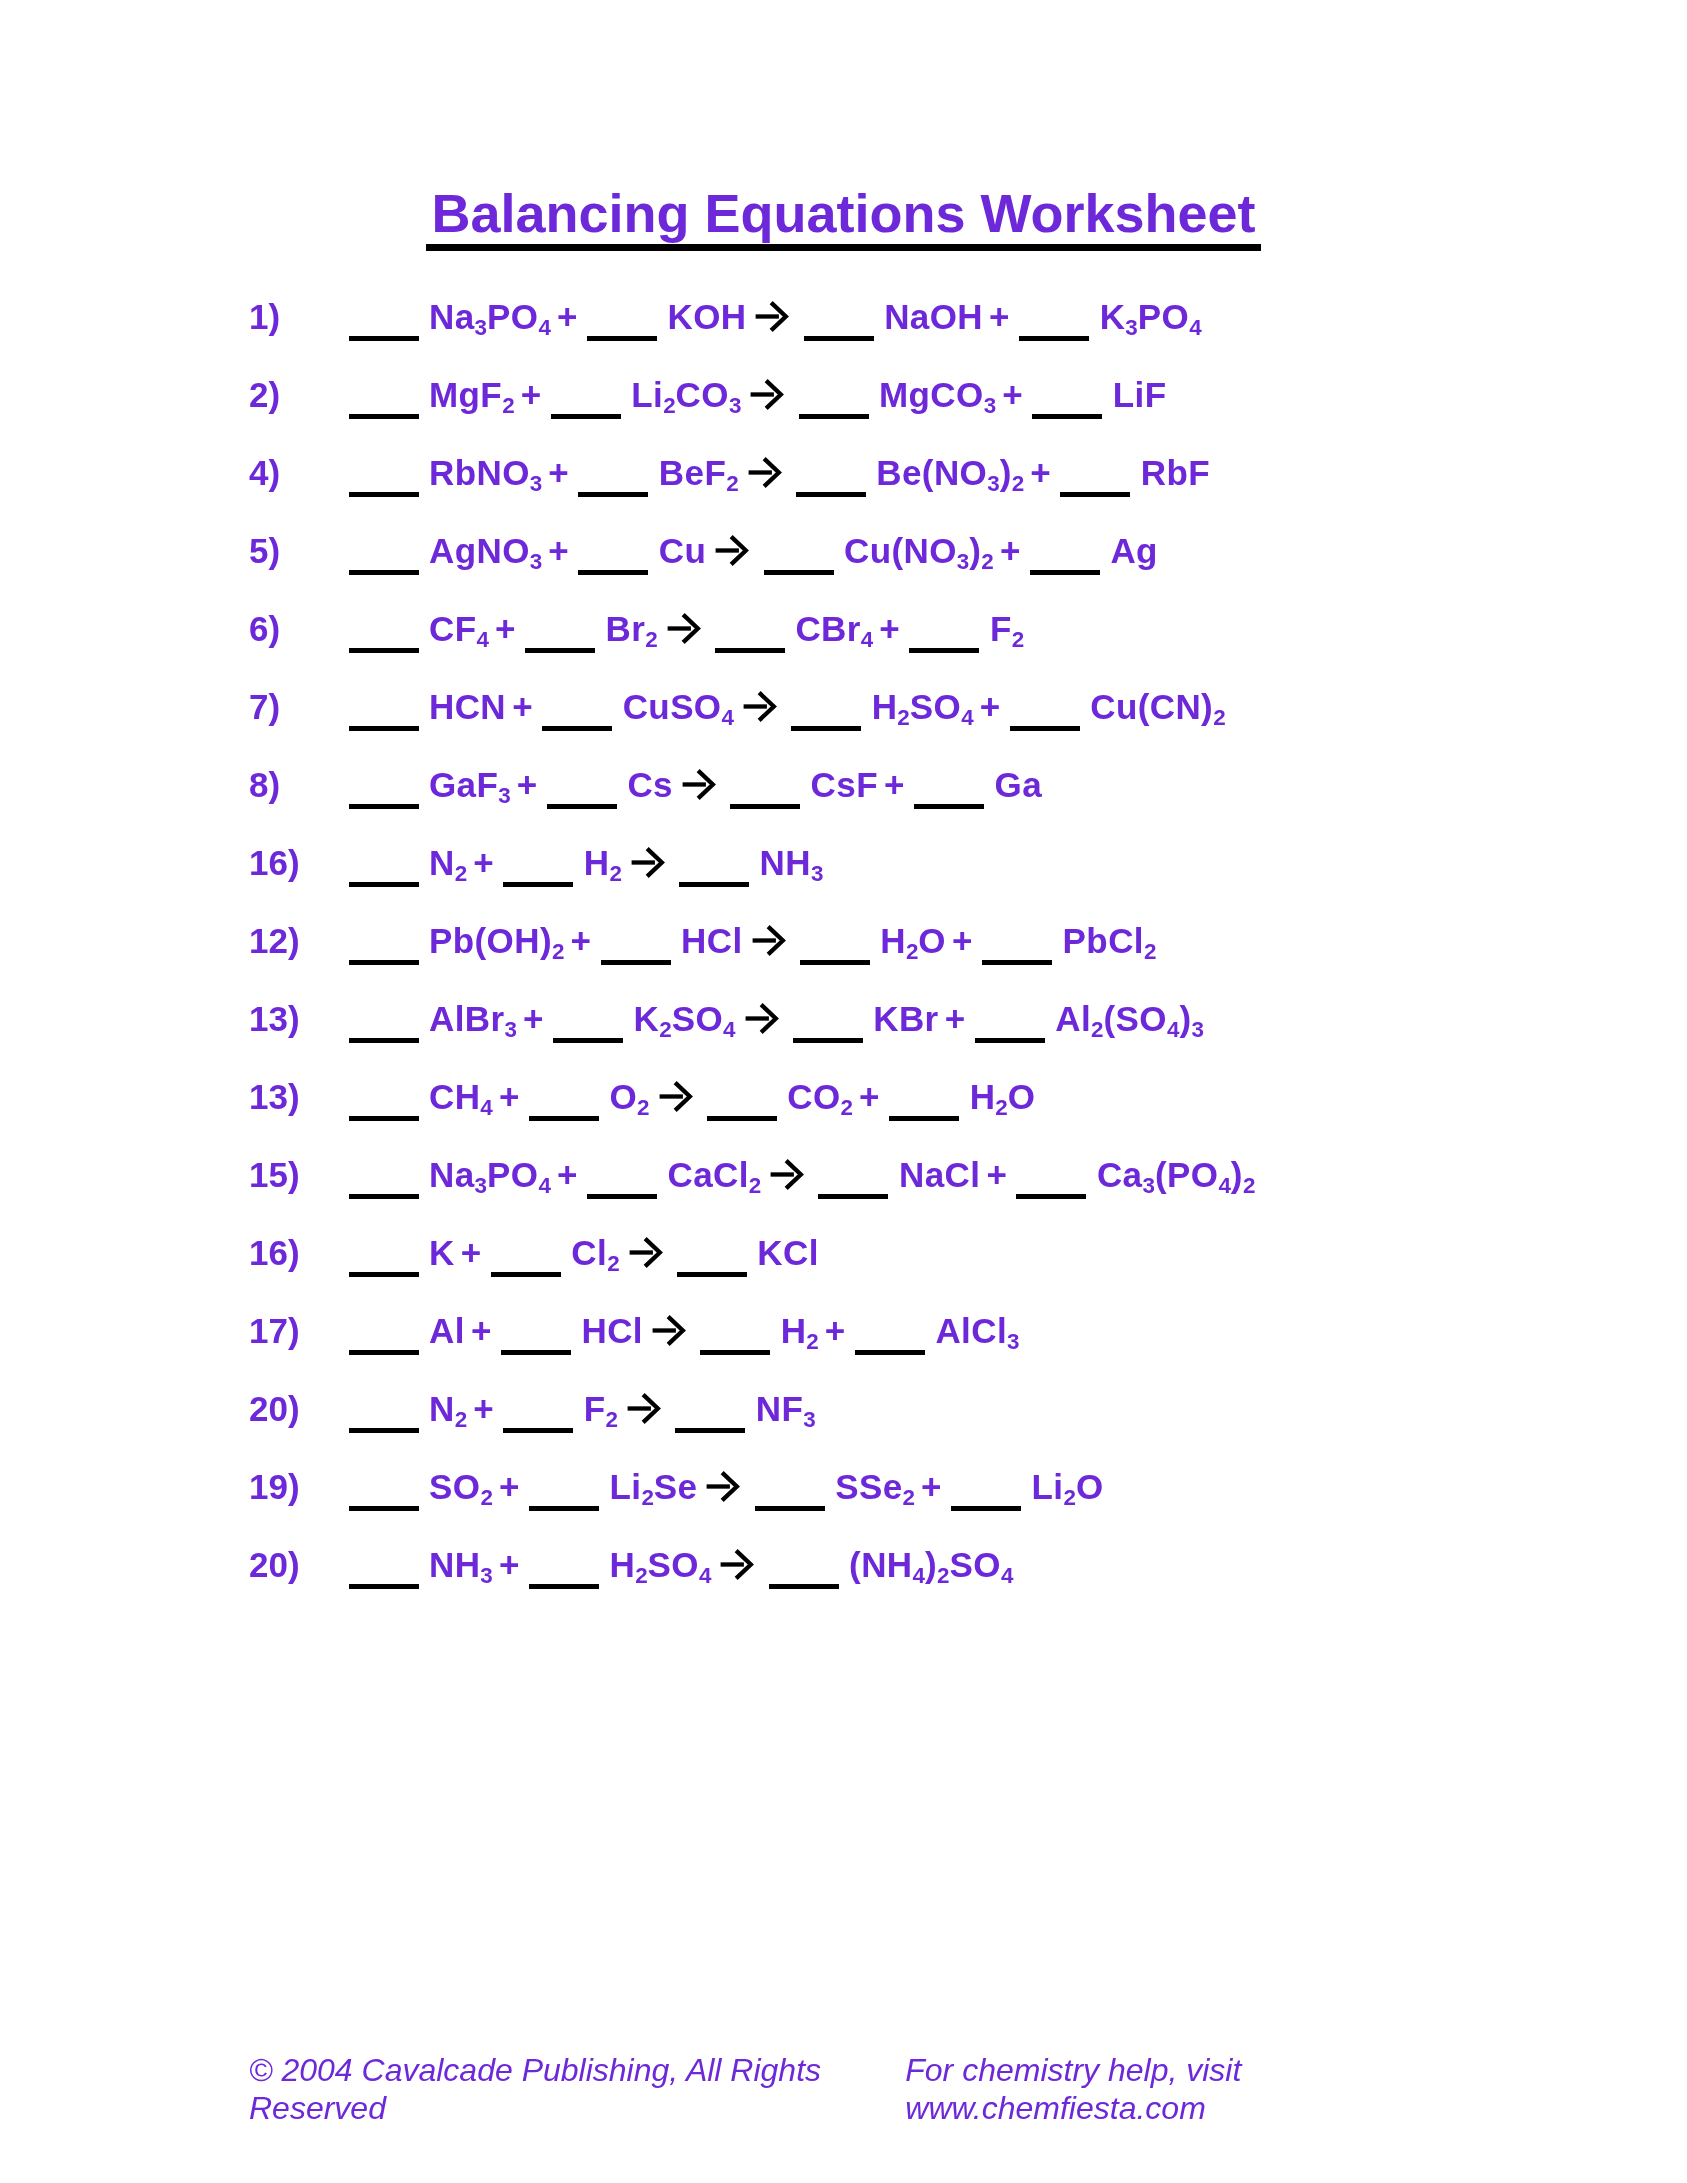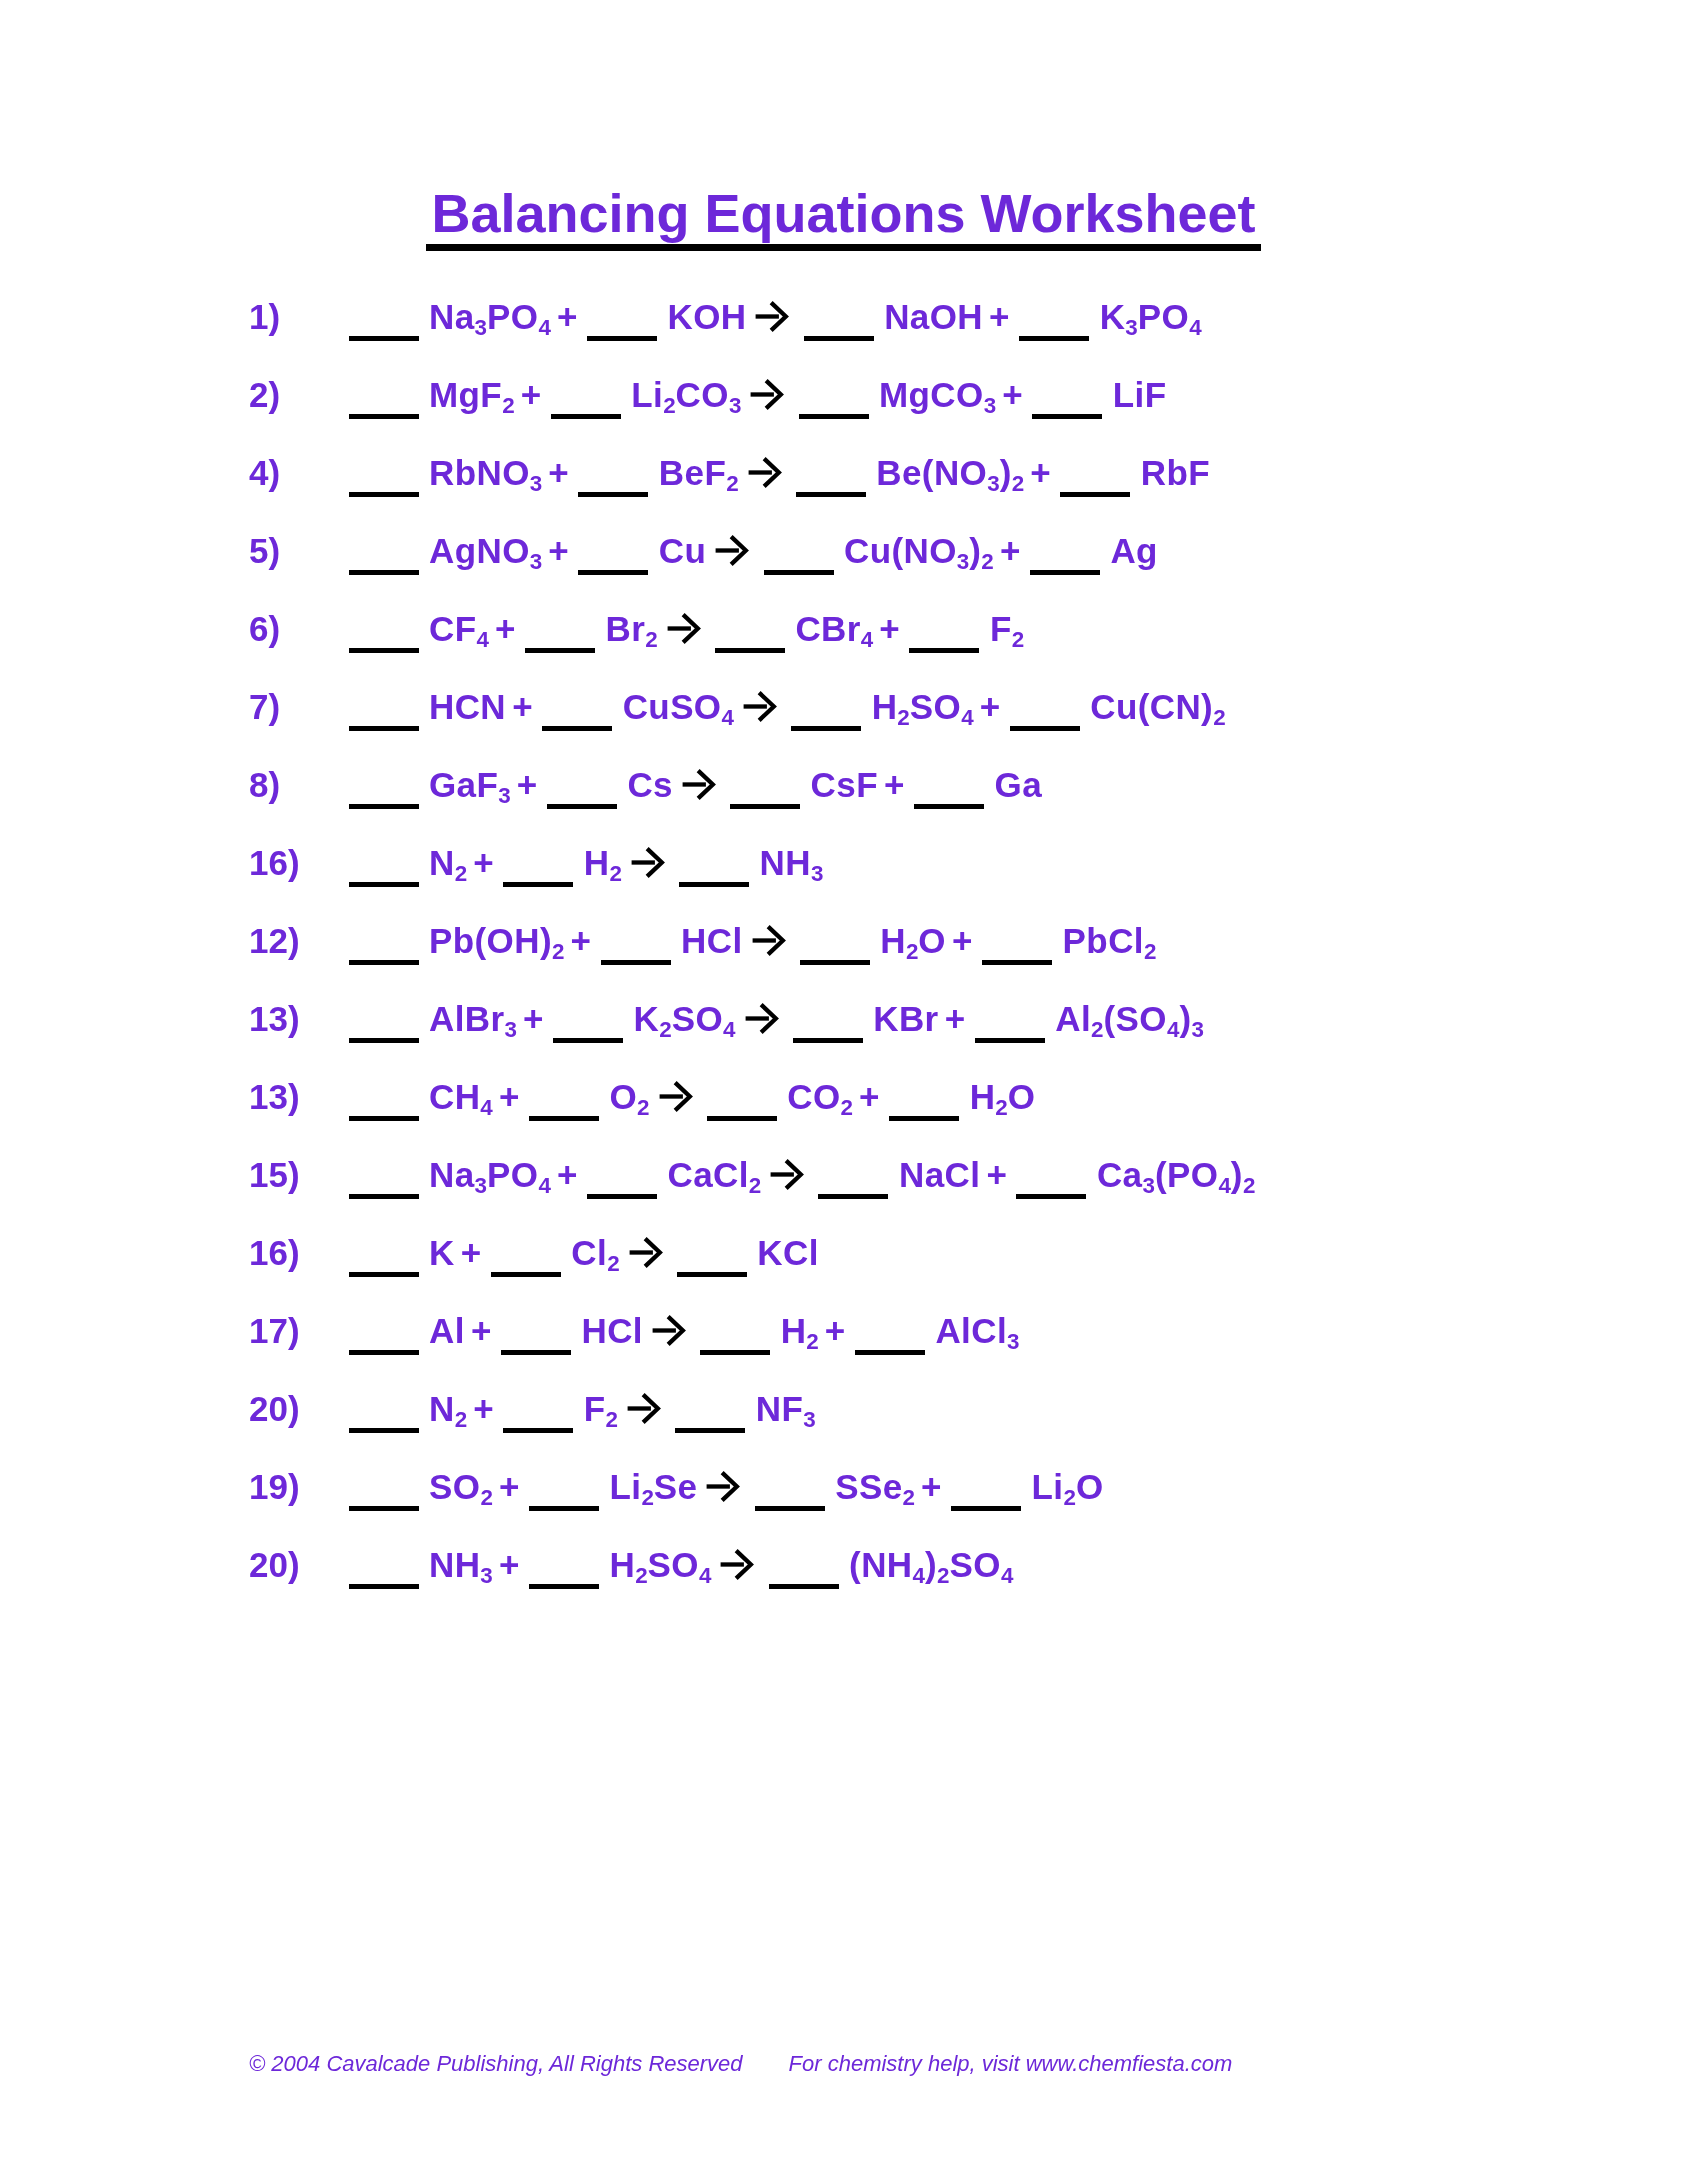--- a/index.html
+++ b/index.html
@@ -70,21 +70,21 @@
     vertical-align: -3.5px;
     margin: 0 8.7px 0 7px;
   }
   .footer {
     position: absolute;
     top: 2051px;
     left: 249px;
     right: 233px;
     display: flex;
     font-style: italic;
-    font-size: 22px;
+    font-size: 32px;
     line-height: 1.2;
     gap: 46px;
   }
 </style>
 </head>
 <body>
 
 <div class="page">
   <div class="title-wrap">
     <span class="title">Balancing Equations Worksheet</span>

